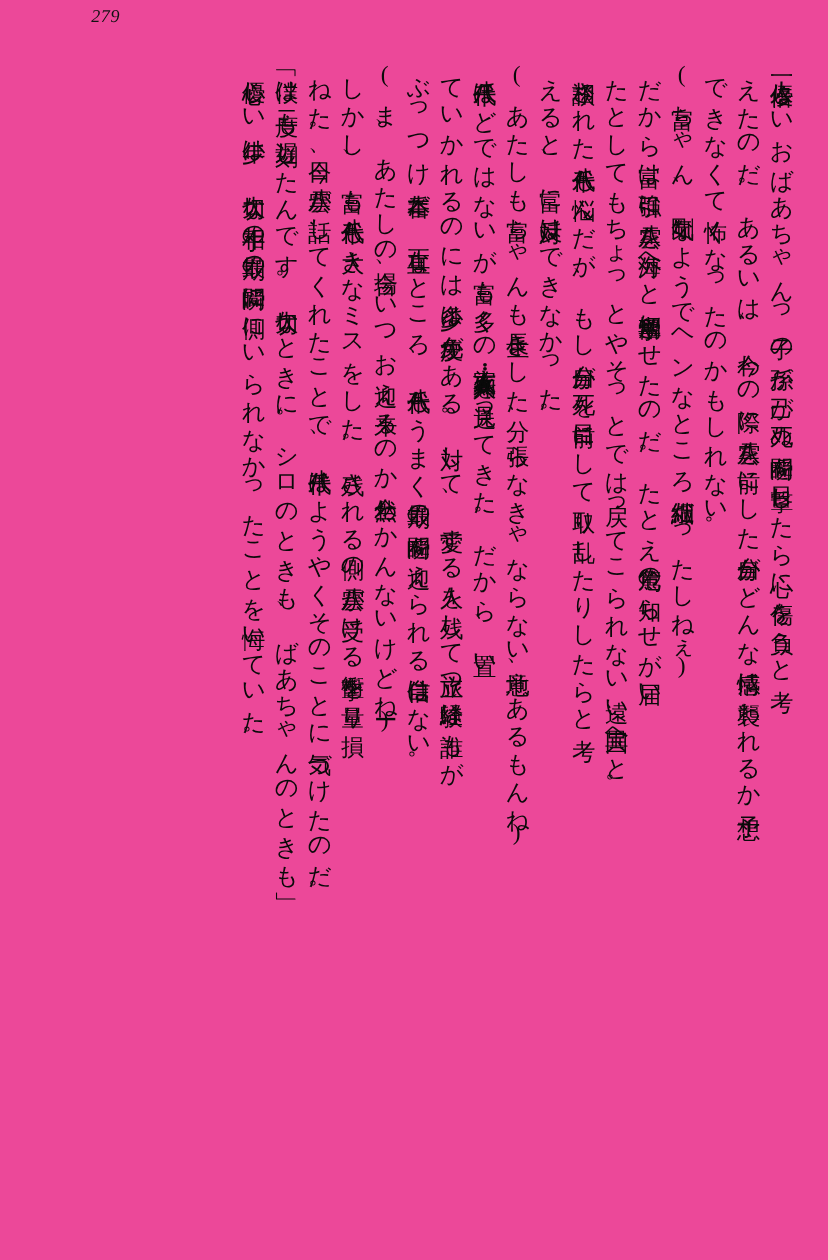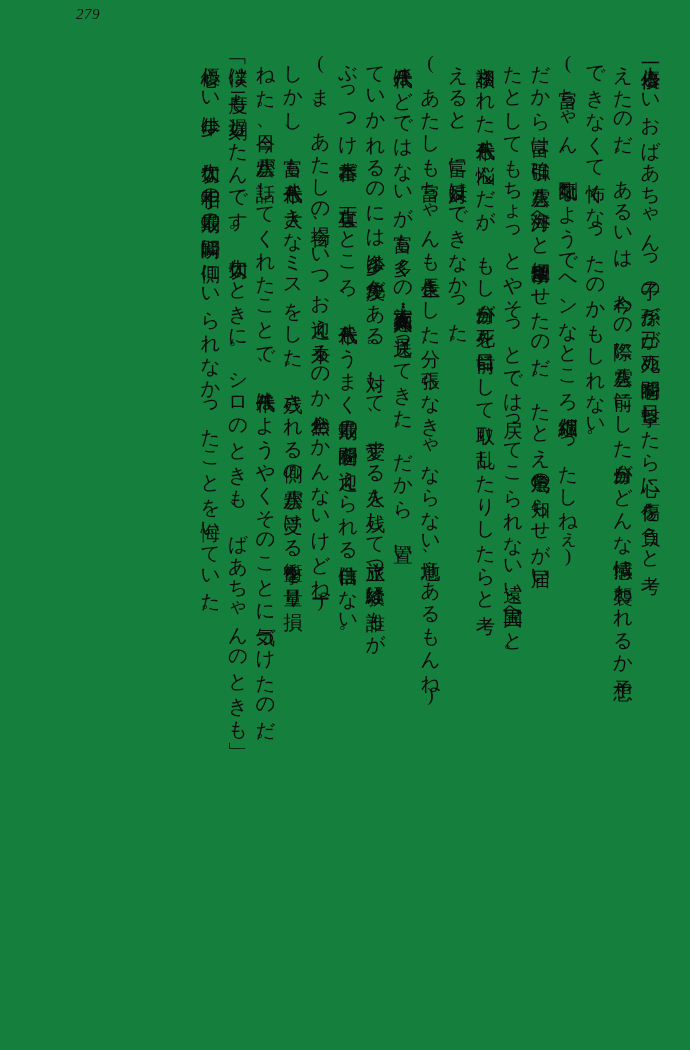--- a/index.html
+++ b/index.html
@@ -8,21 +8,21 @@
     background: #ffffff;
   }
   body {
     font-family: "Liberation Serif", "DejaVu Serif", serif;
     color: #000000;
   }
   .page {
     position: relative;
     width: 690px;
     height: 1050px;
-    background: #15803d;
+    background: #ec4899;
     overflow: hidden;
     box-sizing: border-box;
   }
   .page-number {
     position: absolute;
     top: 6px;
     left: 76px;
     font-size: 15px;
     font-style: italic;
     font-family: "Liberation Serif", "DejaVu Serif", serif;

